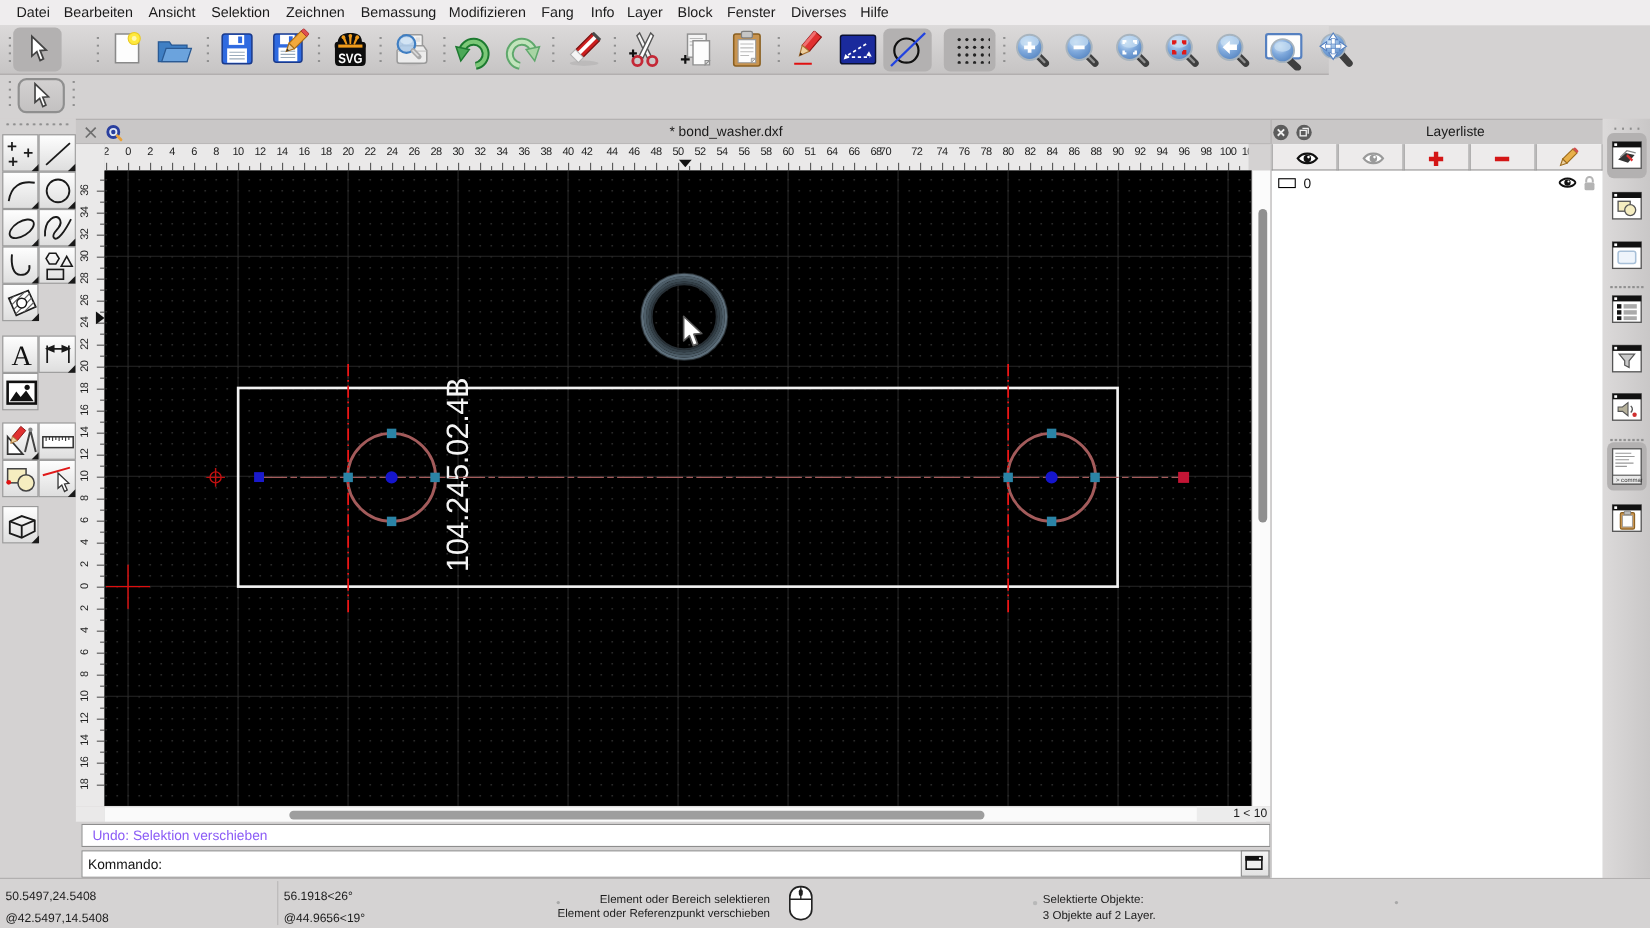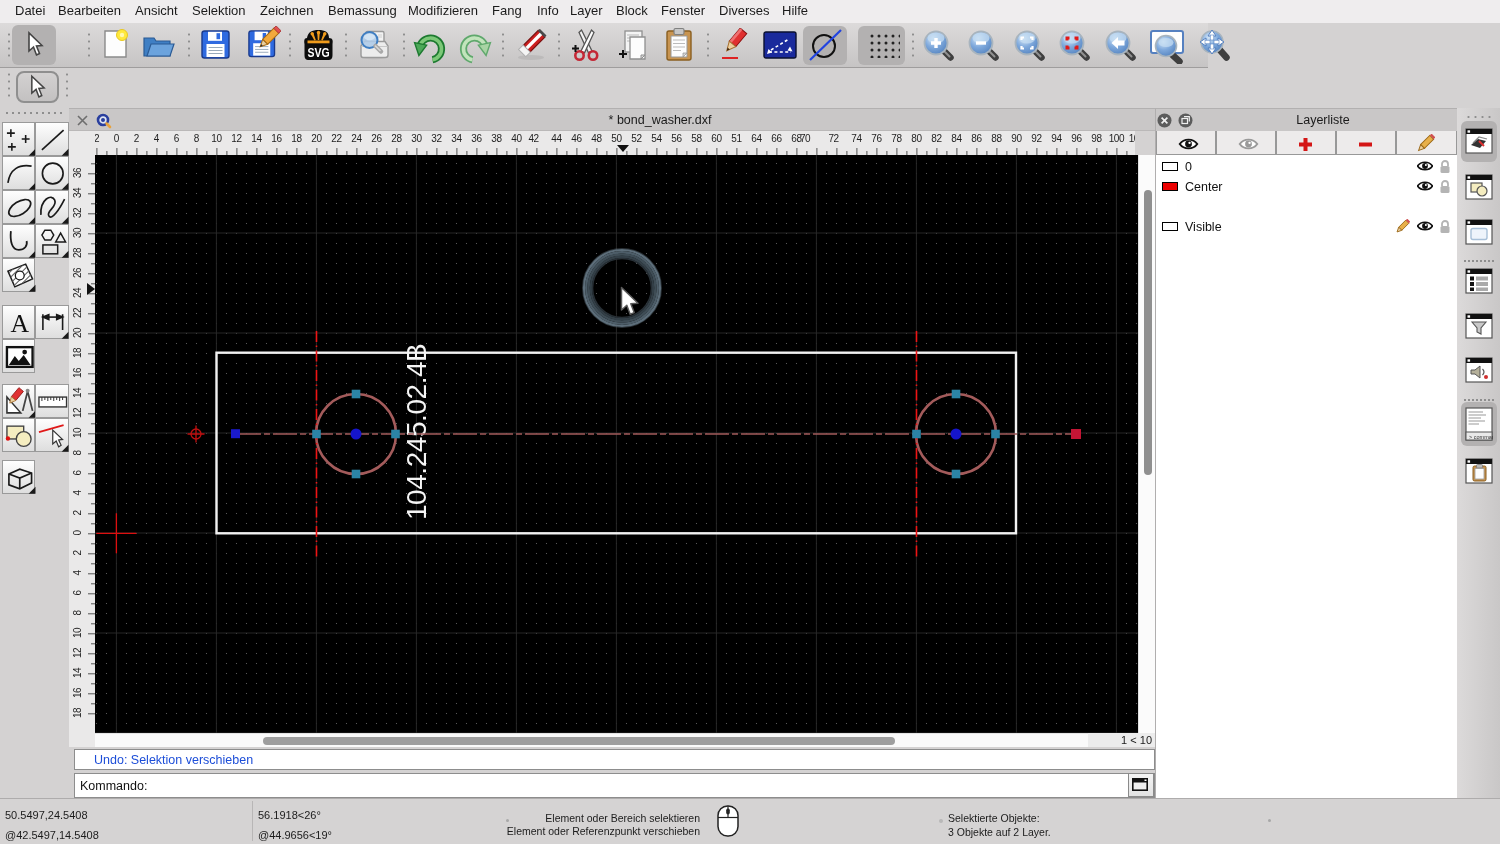--- a/index.html
+++ b/index.html
@@ -10,21 +10,21 @@
 #row2{left:0;top:68px;width:1500px;height:40px;background:#d4d2d2}
 #tabbar{left:69px;top:108px;width:1086px;height:23px;background:#c9c7c7;border-top:1px solid #b2b0b0;border-bottom:1px solid #bab8b8}
 #paneltitle{left:1155px;top:108px;width:302px;height:23px;background:#c9c7c7;border-top:1px solid #b2b0b0;border-left:1px solid #b0aeae}
 #hruler{left:95px;top:131px;width:1040px;height:24px;background:#eae9e9;overflow:hidden}
 #vruler{left:69px;top:131px;width:26px;height:602px;background:#eae9e9;overflow:hidden}
 #canvas{left:95px;top:155px;width:1043px;height:578px;background:#000}
 #vscroll{left:1138px;top:155px;width:17px;height:578px;background:#fbfbfb;border-left:1px solid #e2e2e2}
 #hscroll{left:95px;top:733px;width:1047px;height:14px;background:#fafafa;border-top:1px solid #e4e4e4}
 #corner{left:69px;top:733px;width:26px;height:14px;background:#eae9e9}
 #pageind{left:1088px;top:733px;width:67px;height:14px;background:#ececec;font-size:11px;color:#1a1a1a;text-align:right;padding:1px 3px 0 0}
-#undorow{left:74px;top:749px;width:1081px;height:21px;background:#fff;border:1px solid #8d8d8d;font-size:12.5px;color:#1d4ed8;padding:3px 0 0 19px}
+#undorow{left:74px;top:749px;width:1081px;height:21px;background:#fff;border:1px solid #8d8d8d;font-size:12.5px;color:#8b5cf6;padding:3px 0 0 9px}
 #cmdrow{left:74px;top:773px;width:1081px;height:25px;background:#fff;border:1px solid #8d8d8d;font-size:12.5px;color:#111;padding:5px 0 0 5px}
 #statusbar{left:0;top:798px;width:1500px;height:46px;background:#d5d3d3;border-top:1px solid #aeacac;font-size:11px;color:#1c1c1c}
 #panelbody{left:1155px;top:131px;width:302px;height:667px;background:#fff;border-left:1px solid #b0aeae}
 #dockcol{left:1457px;top:108px;width:43px;height:690px;background:linear-gradient(90deg,#dcdada,#c9c7c7)}
 .laybtn{position:absolute;top:0;height:24px;background:#edebeb;border:1px solid #989898;border-top:none}
 .layrow{position:absolute;left:0;width:100%;height:20px;font-size:12.5px;color:#111}
 .sw{position:absolute;left:6px;top:5px;width:16px;height:9px;border:1.5px solid #000}
 .toolbtn{position:absolute;width:33.5px;height:34px;background:linear-gradient(#fefefe,#dedede);border:1px solid #9a9a9a}
 .num{position:absolute;font-size:10px;color:#1f1f1f;letter-spacing:-0.5px}
 .vnum{position:absolute;font-size:10px;color:#1f1f1f;letter-spacing:-0.5px;transform:rotate(-90deg);transform-origin:center}
@@ -847,53 +847,20 @@
 <div class="abs" style="left:261px;top:3px"><svg width="16" height="12" viewBox="0 0 16 12">
 <path d="M0.5 6 C4 1 12 1 15.5 6 C12 11 4 11 0.5 6 Z" fill="#fff" stroke="#111" stroke-width="1.7"></path>
 <circle cx="8" cy="6" r="2.9" fill="#111"></circle>
 <circle cx="8.9" cy="5" r="1" fill="#fff"></circle>
         </svg></div>
 <div class="abs" style="left:283px;top:3px"><svg width="12" height="14" viewBox="0 0 12 14">
 <path d="M3 6 L3 4 A3 3 0 0 1 9 4 L9 6" fill="none" stroke="#b4b4b4" stroke-width="1.8"></path>
 <rect x="1.5" y="6" width="9" height="7" rx="1.5" fill="#b4b4b4"></rect>
         </svg></div>
 </div>
-<div class="layrow" style="top:46px">
-<div class="sw" style="background:#ec0000"></div>
-<div class="abs" style="left:29px;top:2.5px">Center</div>
-<div class="abs" style="left:261px;top:3px"><svg width="16" height="12" viewBox="0 0 16 12">
-<path d="M0.5 6 C4 1 12 1 15.5 6 C12 11 4 11 0.5 6 Z" fill="#fff" stroke="#111" stroke-width="1.7"></path>
-<circle cx="8" cy="6" r="2.9" fill="#111"></circle>
-<circle cx="8.9" cy="5" r="1" fill="#fff"></circle>
-        </svg></div>
-<div class="abs" style="left:283px;top:3px"><svg width="12" height="14" viewBox="0 0 12 14">
-<path d="M3 6 L3 4 A3 3 0 0 1 9 4 L9 6" fill="none" stroke="#b4b4b4" stroke-width="1.8"></path>
-<rect x="1.5" y="6" width="9" height="7" rx="1.5" fill="#b4b4b4"></rect>
-        </svg></div>
-</div>
-<div class="layrow" style="top:86px">
-<div class="sw" style="background:#fff"></div>
-<div class="abs" style="left:29px;top:2.5px">Visible</div>
-<div class="abs" style="left:238px;top:2px"><svg width="16" height="16" viewBox="0 0 16 16">
-<g transform="rotate(45 8 8)">
-<rect x="5.8" y="0.5" width="4.4" height="10" fill="#e8b04a" stroke="#9c6a1a" stroke-width="0.9"></rect>
-<path d="M5.8 10.5 L8 15 L10.2 10.5 Z" fill="#ecd0a0" stroke="#9c6a1a" stroke-width="0.9"></path>
-<rect x="5.8" y="-1.6" width="4.4" height="2.1" fill="#d05050"></rect>
-</g>
-        </svg></div>
-<div class="abs" style="left:261px;top:3px"><svg width="16" height="12" viewBox="0 0 16 12">
-<path d="M0.5 6 C4 1 12 1 15.5 6 C12 11 4 11 0.5 6 Z" fill="#fff" stroke="#111" stroke-width="1.7"></path>
-<circle cx="8" cy="6" r="2.9" fill="#111"></circle>
-<circle cx="8.9" cy="5" r="1" fill="#fff"></circle>
-        </svg></div>
-<div class="abs" style="left:283px;top:3px"><svg width="12" height="14" viewBox="0 0 12 14">
-<path d="M3 6 L3 4 A3 3 0 0 1 9 4 L9 6" fill="none" stroke="#b4b4b4" stroke-width="1.8"></path>
-<rect x="1.5" y="6" width="9" height="7" rx="1.5" fill="#b4b4b4"></rect>
-        </svg></div>
-</div>
 </div>
 <div id="dockcol" class="abs">
 <div class="abs" style="left:8px;top:8px;width:28px;height:2px;background-image:radial-gradient(circle,#8e8e8e 1px,transparent 1.2px);background-size:7px 2px"></div>
 <div class="abs" style="left:4px;top:13px;width:36px;height:41px;background:#b3b1b1;border-radius:6px"></div>
     <svg class="abs" style="left:8px;top:20px" width="28" height="26" viewBox="0 0 28 26">
       <rect x="1" y="1" width="26" height="24" fill="#fff" stroke="#555" stroke-width="1.2"></rect>
 <rect x="1" y="1" width="26" height="5" fill="#111"></rect>
 <rect x="2.5" y="2.3" width="2.6" height="2.4" fill="#fff"></rect>
 
 <path d="M6 17 L13 11 L21 13 L15 20 Z" fill="#333"></path>

